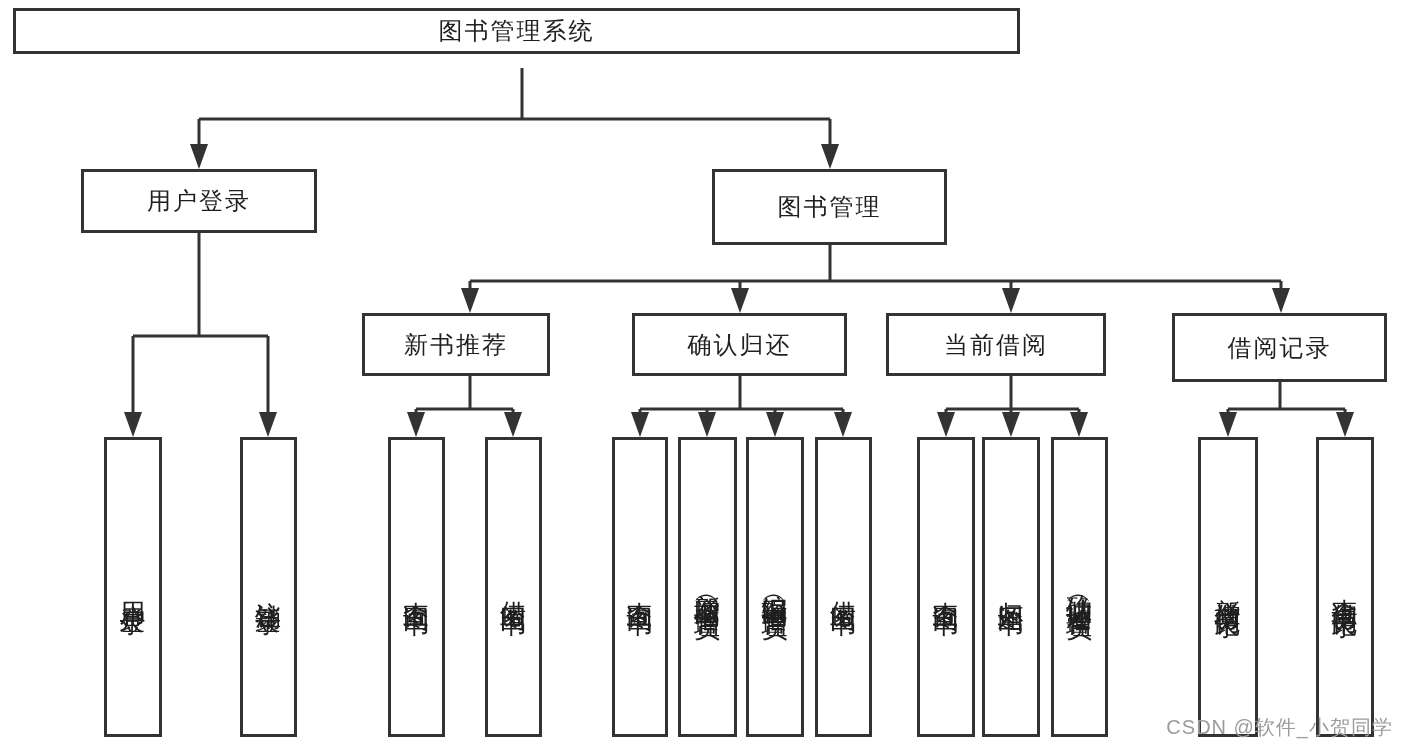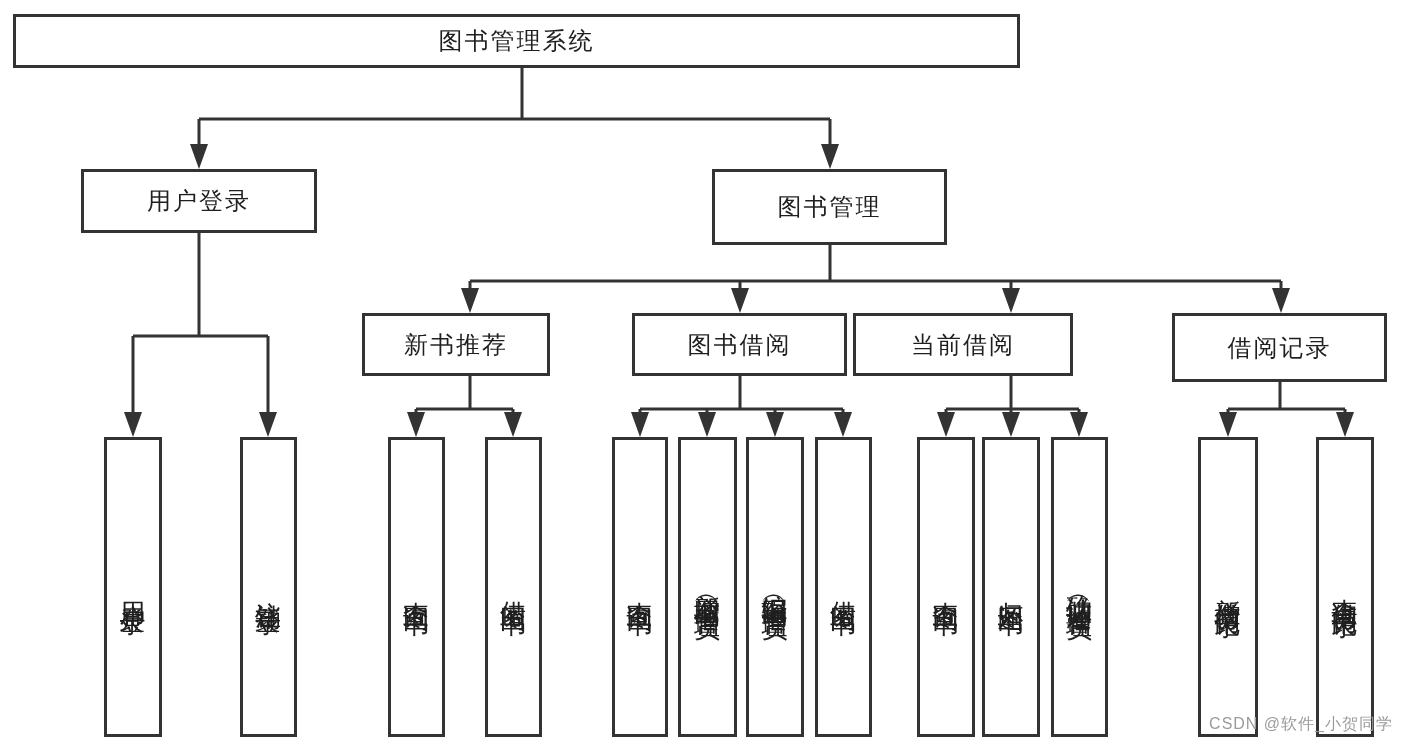--- a/index.html
+++ b/index.html
@@ -35,21 +35,21 @@
     text-orientation:mixed;
     font-size:26px;
     letter-spacing:3px;
     line-height:1;
     color:var(--text);
     white-space:nowrap;
   }
   #watermark{
     position:absolute;
     top:714px;right:12px;
-    font-size:16px;
+    font-size:20px;
     letter-spacing:1px;
     color:var(--watermark);
     z-index:5;
     white-space:nowrap;
   }
 </style>
 </head>
 <body>
 
 <div id="canvas">
@@ -90,38 +90,38 @@
              M698 412 L716 412 L707 437 Z
              M766 412 L784 412 L775 437 Z
              M834 412 L852 412 L843 437 Z
              M937 412 L955 412 L946 437 Z
              M1002 412 L1020 412 L1011 437 Z
              M1070 412 L1088 412 L1079 437 Z
              M1219 412 L1237 412 L1228 437 Z
              M1336 412 L1354 412 L1345 437 Z"></path>
   </svg>
 
-  <div class="node" style="left:13px;top:14px;width:1007px;height:54px">
+  <div class="node" style="left:13px;top:8px;width:1007px;height:46px">
     <span class="hlabel">图书管理系统</span>
   </div>
 
   <div class="node" style="left:81px;top:169px;width:236px;height:64px">
     <span class="hlabel">用户登录</span>
   </div>
   <div class="node" style="left:712px;top:169px;width:235px;height:76px">
     <span class="hlabel">图书管理</span>
   </div>
 
   <div class="node" style="left:362px;top:313px;width:188px;height:63px">
     <span class="hlabel">新书推荐</span>
   </div>
   <div class="node" style="left:632px;top:313px;width:215px;height:63px">
-    <span class="hlabel">图书借阅</span>
+    <span class="hlabel">确认归还</span>
   </div>
-  <div class="node" style="left:853px;top:313px;width:220px;height:63px">
+  <div class="node" style="left:886px;top:313px;width:220px;height:63px">
     <span class="hlabel">当前借阅</span>
   </div>
   <div class="node" style="left:1172px;top:313px;width:215px;height:69px">
     <span class="hlabel">借阅记录</span>
   </div>
 
   <div class="node leaf" style="left:104px;width:58px">
     <span class="vtext">用户登录</span>
   </div>
   <div class="node leaf" style="left:240px;width:57px">

